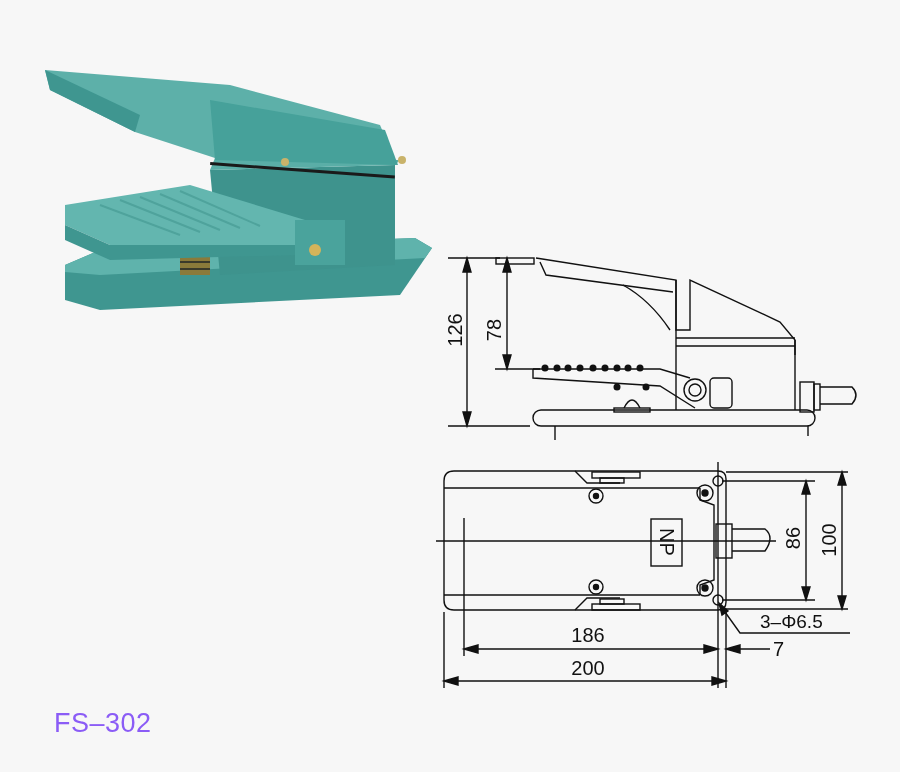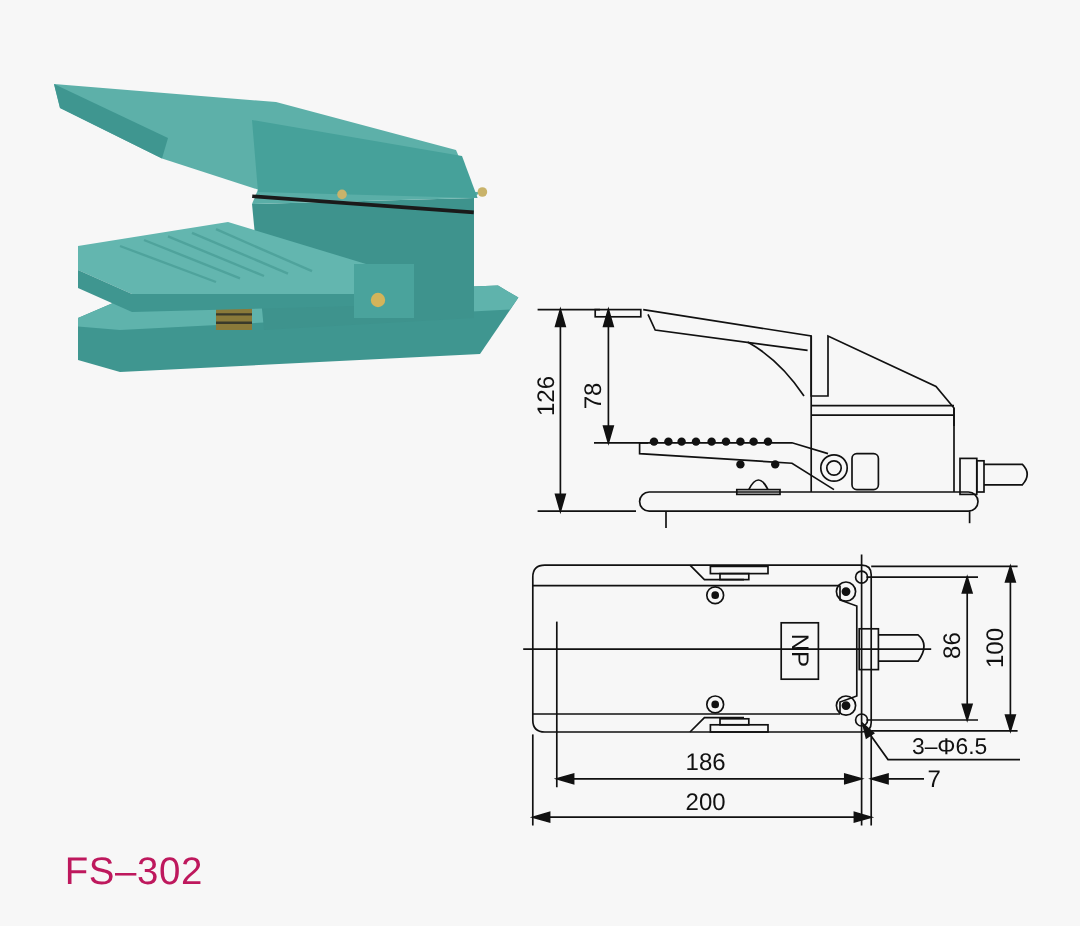--- a/index.html
+++ b/index.html
@@ -1,19 +1,19 @@
 <!DOCTYPE html>
 <html><head>
 <meta charset="utf-8">
 <style>
   html, body { margin: 0; padding: 0; }
   body { width: 900px; height: 772px; background: #f7f7f7; position: relative; overflow: hidden; font-family: "Liberation Sans", sans-serif; }
   .photo { position: absolute; left: 40px; top: 60px; width: 400px; height: 270px; }
   .drawings { position: absolute; left: 0; top: 0; width: 900px; height: 772px; }
-  .model { position: absolute; left: 54px; top: 708px; font-size: 32px; color: #be185d; letter-spacing: 0.5px; }
+  .model { position: absolute; left: 54px; top: 708px; font-size: 27px; color: #8b5cf6; letter-spacing: 0.5px; }
   svg text { font-family: "Liberation Sans", sans-serif; fill: #111; }
 </style>
 </head>
 <body>
 
 <div class="photo">
   <svg width="400" height="270" viewBox="0 0 400 270">
 
     <polygon points="25,205 60,190 375,178 392,188 360,235 60,250 25,240" fill="#3f9690"></polygon>
     <polygon points="25,205 60,190 375,178 392,188 385,198 60,215 25,212" fill="#5fb3ac"></polygon>

